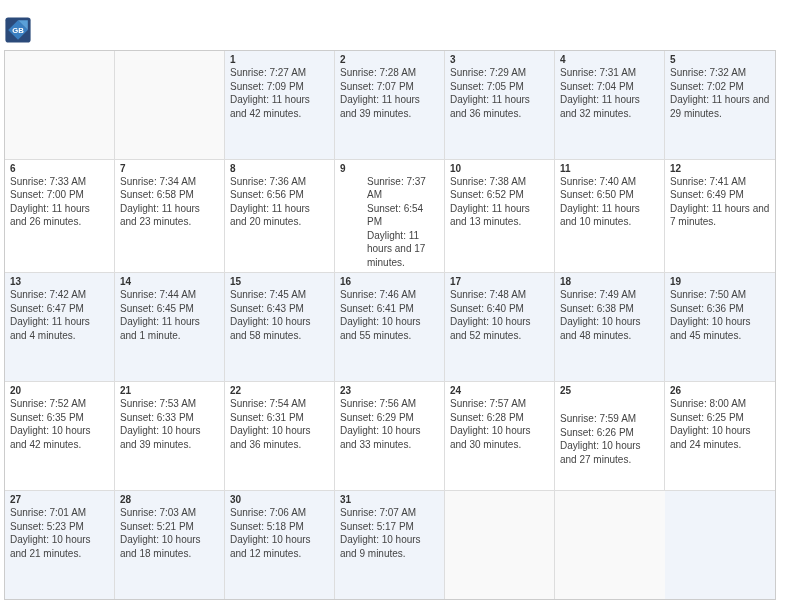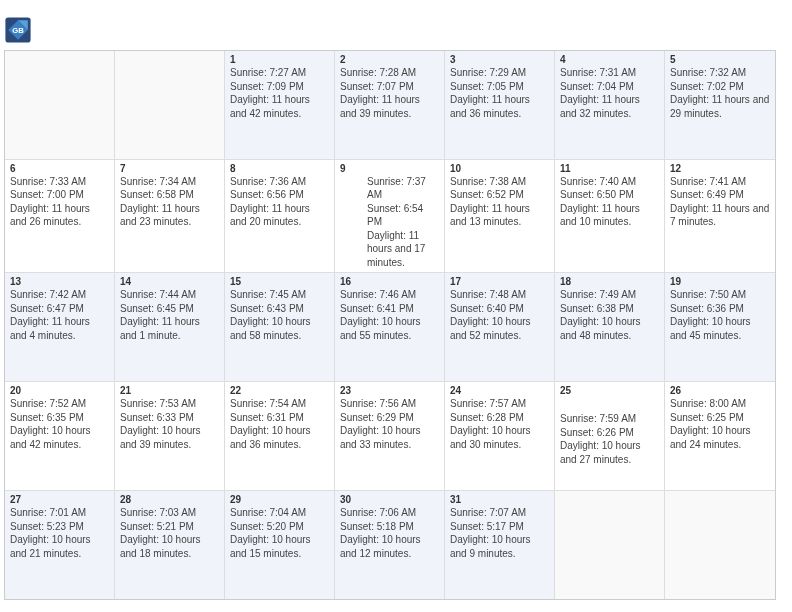--- a/index.html
+++ b/index.html
@@ -308,26 +308,20 @@
 Sunset: 5:23 PM
 Daylight: 10 hours and 21 minutes.</div>
           </div>
           <div class="cal-cell">
             <div class="day-number">28</div>
             <div class="cell-detail" style="white-space: pre-line;">Sunrise: 7:03 AM
 Sunset: 5:21 PM
 Daylight: 10 hours and 18 minutes.</div>
           </div>
           <div class="cal-cell">
-            <div class="day-number">29</div>
-            <div class="cell-detail" style="white-space: pre-line;">Sunrise: 7:04 AM
-Sunset: 5:20 PM
-Daylight: 10 hours and 15 minutes.</div>
-          </div>
-          <div class="cal-cell">
             <div class="day-number">30</div>
             <div class="cell-detail" style="white-space: pre-line;">Sunrise: 7:06 AM
 Sunset: 5:18 PM
 Daylight: 10 hours and 12 minutes.</div>
           </div>
           <div class="cal-cell">
             <div class="day-number">31</div>
             <div class="cell-detail" style="white-space: pre-line;">Sunrise: 7:07 AM
 Sunset: 5:17 PM
 Daylight: 10 hours and 9 minutes.</div>

